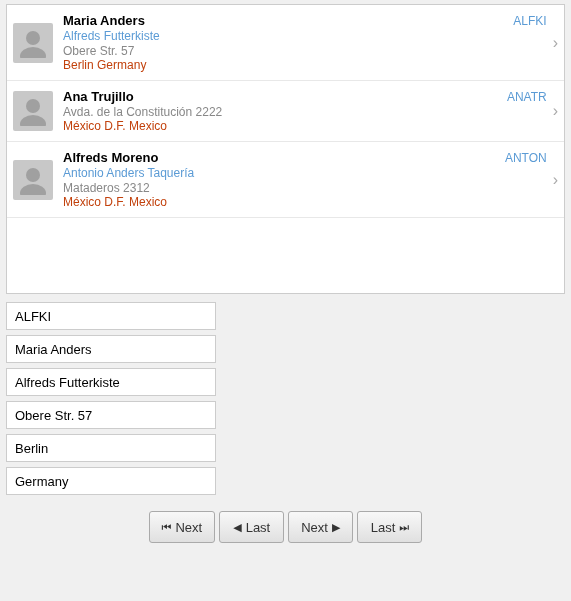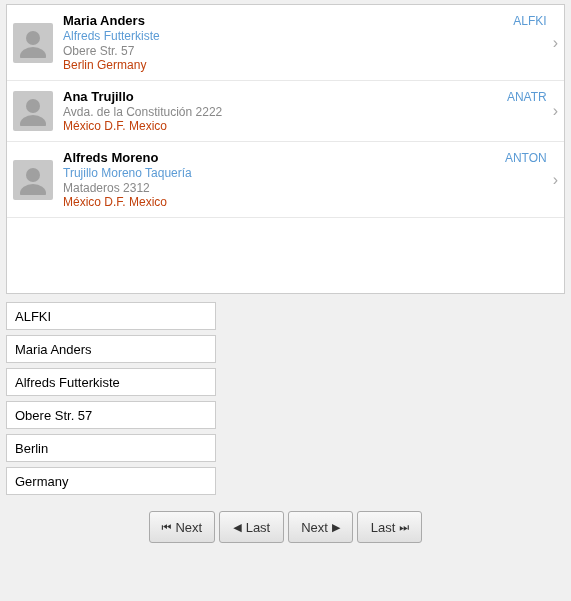--- a/index.html
+++ b/index.html
@@ -216,21 +216,21 @@
         <svg width="30" height="30" viewBox="0 0 30 30">
           <circle cx="15" cy="10" r="7" fill="#a0a0a0"></circle>
           <ellipse cx="15" cy="28" rx="13" ry="9" fill="#a0a0a0"></ellipse>
         </svg>
       </div>
       <div class="item-info">
         <div class="item-name-row">
           <span class="item-name">Alfreds Moreno</span>
           <span class="item-code">ANTON</span>
         </div>
-        <div class="item-company">Trujillo Moreno Taquería</div>
+        <div class="item-company">Antonio Anders Taquería</div>
         <div class="item-address">Mataderos 2312</div>
         <div class="item-country">
           <span>México D.F.</span>
           <span> </span>
           <span>Mexico</span>
         </div>
       </div>
       <span class="chevron">›</span>
     </div>
 

